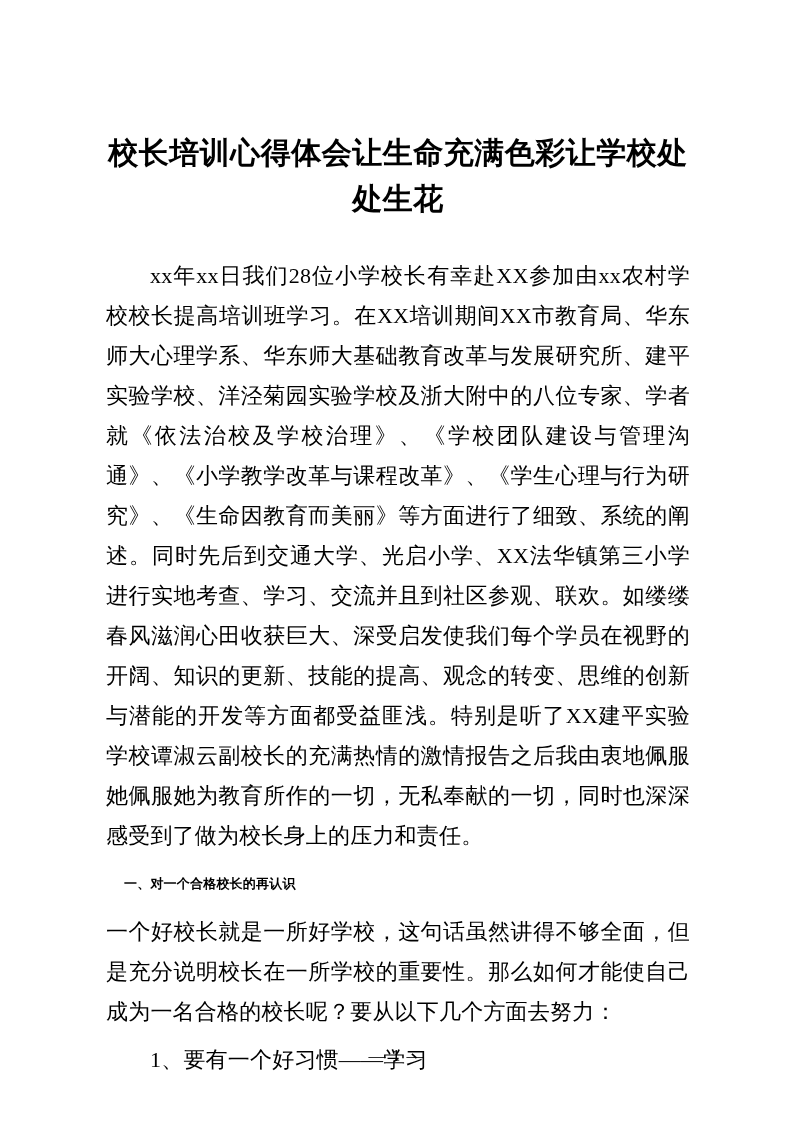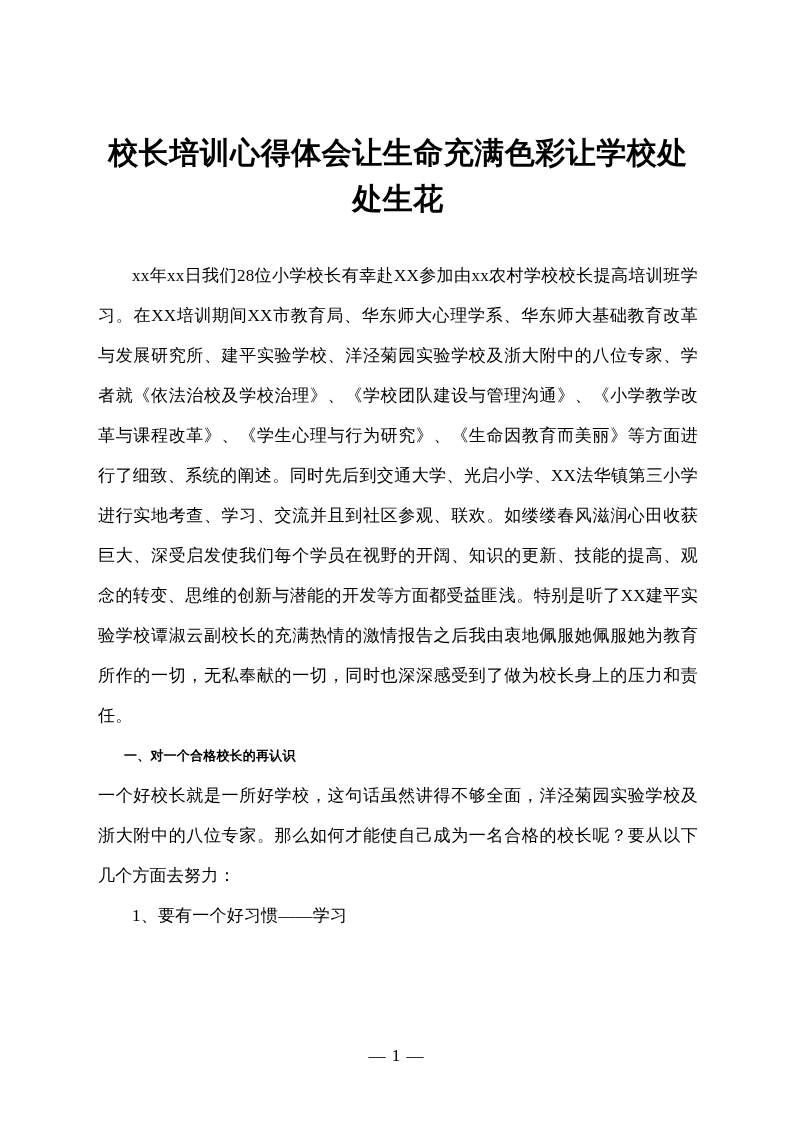--- a/index.html
+++ b/index.html
@@ -30,23 +30,23 @@
     line-height: 46px;
     text-align: center;
     letter-spacing: 0.5px;
     margin: 0 0 0 0;
     padding: 0 6px;
   }
   .body-block {
     margin-top: 34px;
   }
   p.para {
-    font-size: 17px;
+    font-size: 22px;
     line-height: 40px;
-    margin: 0;
+    margin: 8px;
     text-align: justify;
     text-justify: inter-ideograph;
     text-align-last: left;
     letter-spacing: 0.2px;
   }
   p.indent {
     text-indent: 2em;
   }
   p.noindent {
     text-indent: 0;
@@ -73,20 +73,20 @@
 <body>
 
 <div class="page">
   <div class="content">
 
     <h1 class="doc-title">校长培训心得体会让生命充满色彩让学校处处生花</h1>
 
     <div class="body-block">
       <p class="para indent">xx年xx日我们28位小学校长有幸赴XX参加由xx农村学校校长提高培训班学习。在XX培训期间XX市教育局、华东师大心理学系、华东师大基础教育改革与发展研究所、建平实验学校、洋泾菊园实验学校及浙大附中的八位专家、学者就《依法治校及学校治理》、《学校团队建设与管理沟通》、《小学教学改革与课程改革》、《学生心理与行为研究》、《生命因教育而美丽》等方面进行了细致、系统的阐述。同时先后到交通大学、光启小学、XX法华镇第三小学进行实地考查、学习、交流并且到社区参观、联欢。如缕缕春风滋润心田收获巨大、深受启发使我们每个学员在视野的开阔、知识的更新、技能的提高、观念的转变、思维的创新与潜能的开发等方面都受益匪浅。特别是听了XX建平实验学校谭淑云副校长的充满热情的激情报告之后我由衷地佩服她佩服她为教育所作的一切，无私奉献的一切，同时也深深感受到了做为校长身上的压力和责任。</p>
       <p class="para heading">一、对一个合格校长的再认识</p>
-      <p class="para noindent">一个好校长就是一所好学校，这句话虽然讲得不够全面，洋泾菊园实验学校及浙大附中的八位专家。那么如何才能使自己成为一名合格的校长呢？要从以下几个方面去努力：</p>
+      <p class="para noindent">一个好校长就是一所好学校，这句话虽然讲得不够全面，但是充分说明校长在一所学校的重要性。那么如何才能使自己成为一名合格的校长呢？要从以下几个方面去努力：</p>
       <p class="para indent">1、要有一个好习惯——学习</p>
     </div>
 
   </div>
 
   <div class="page-number">— 1 —</div>
 </div>
 
 </body></html>

